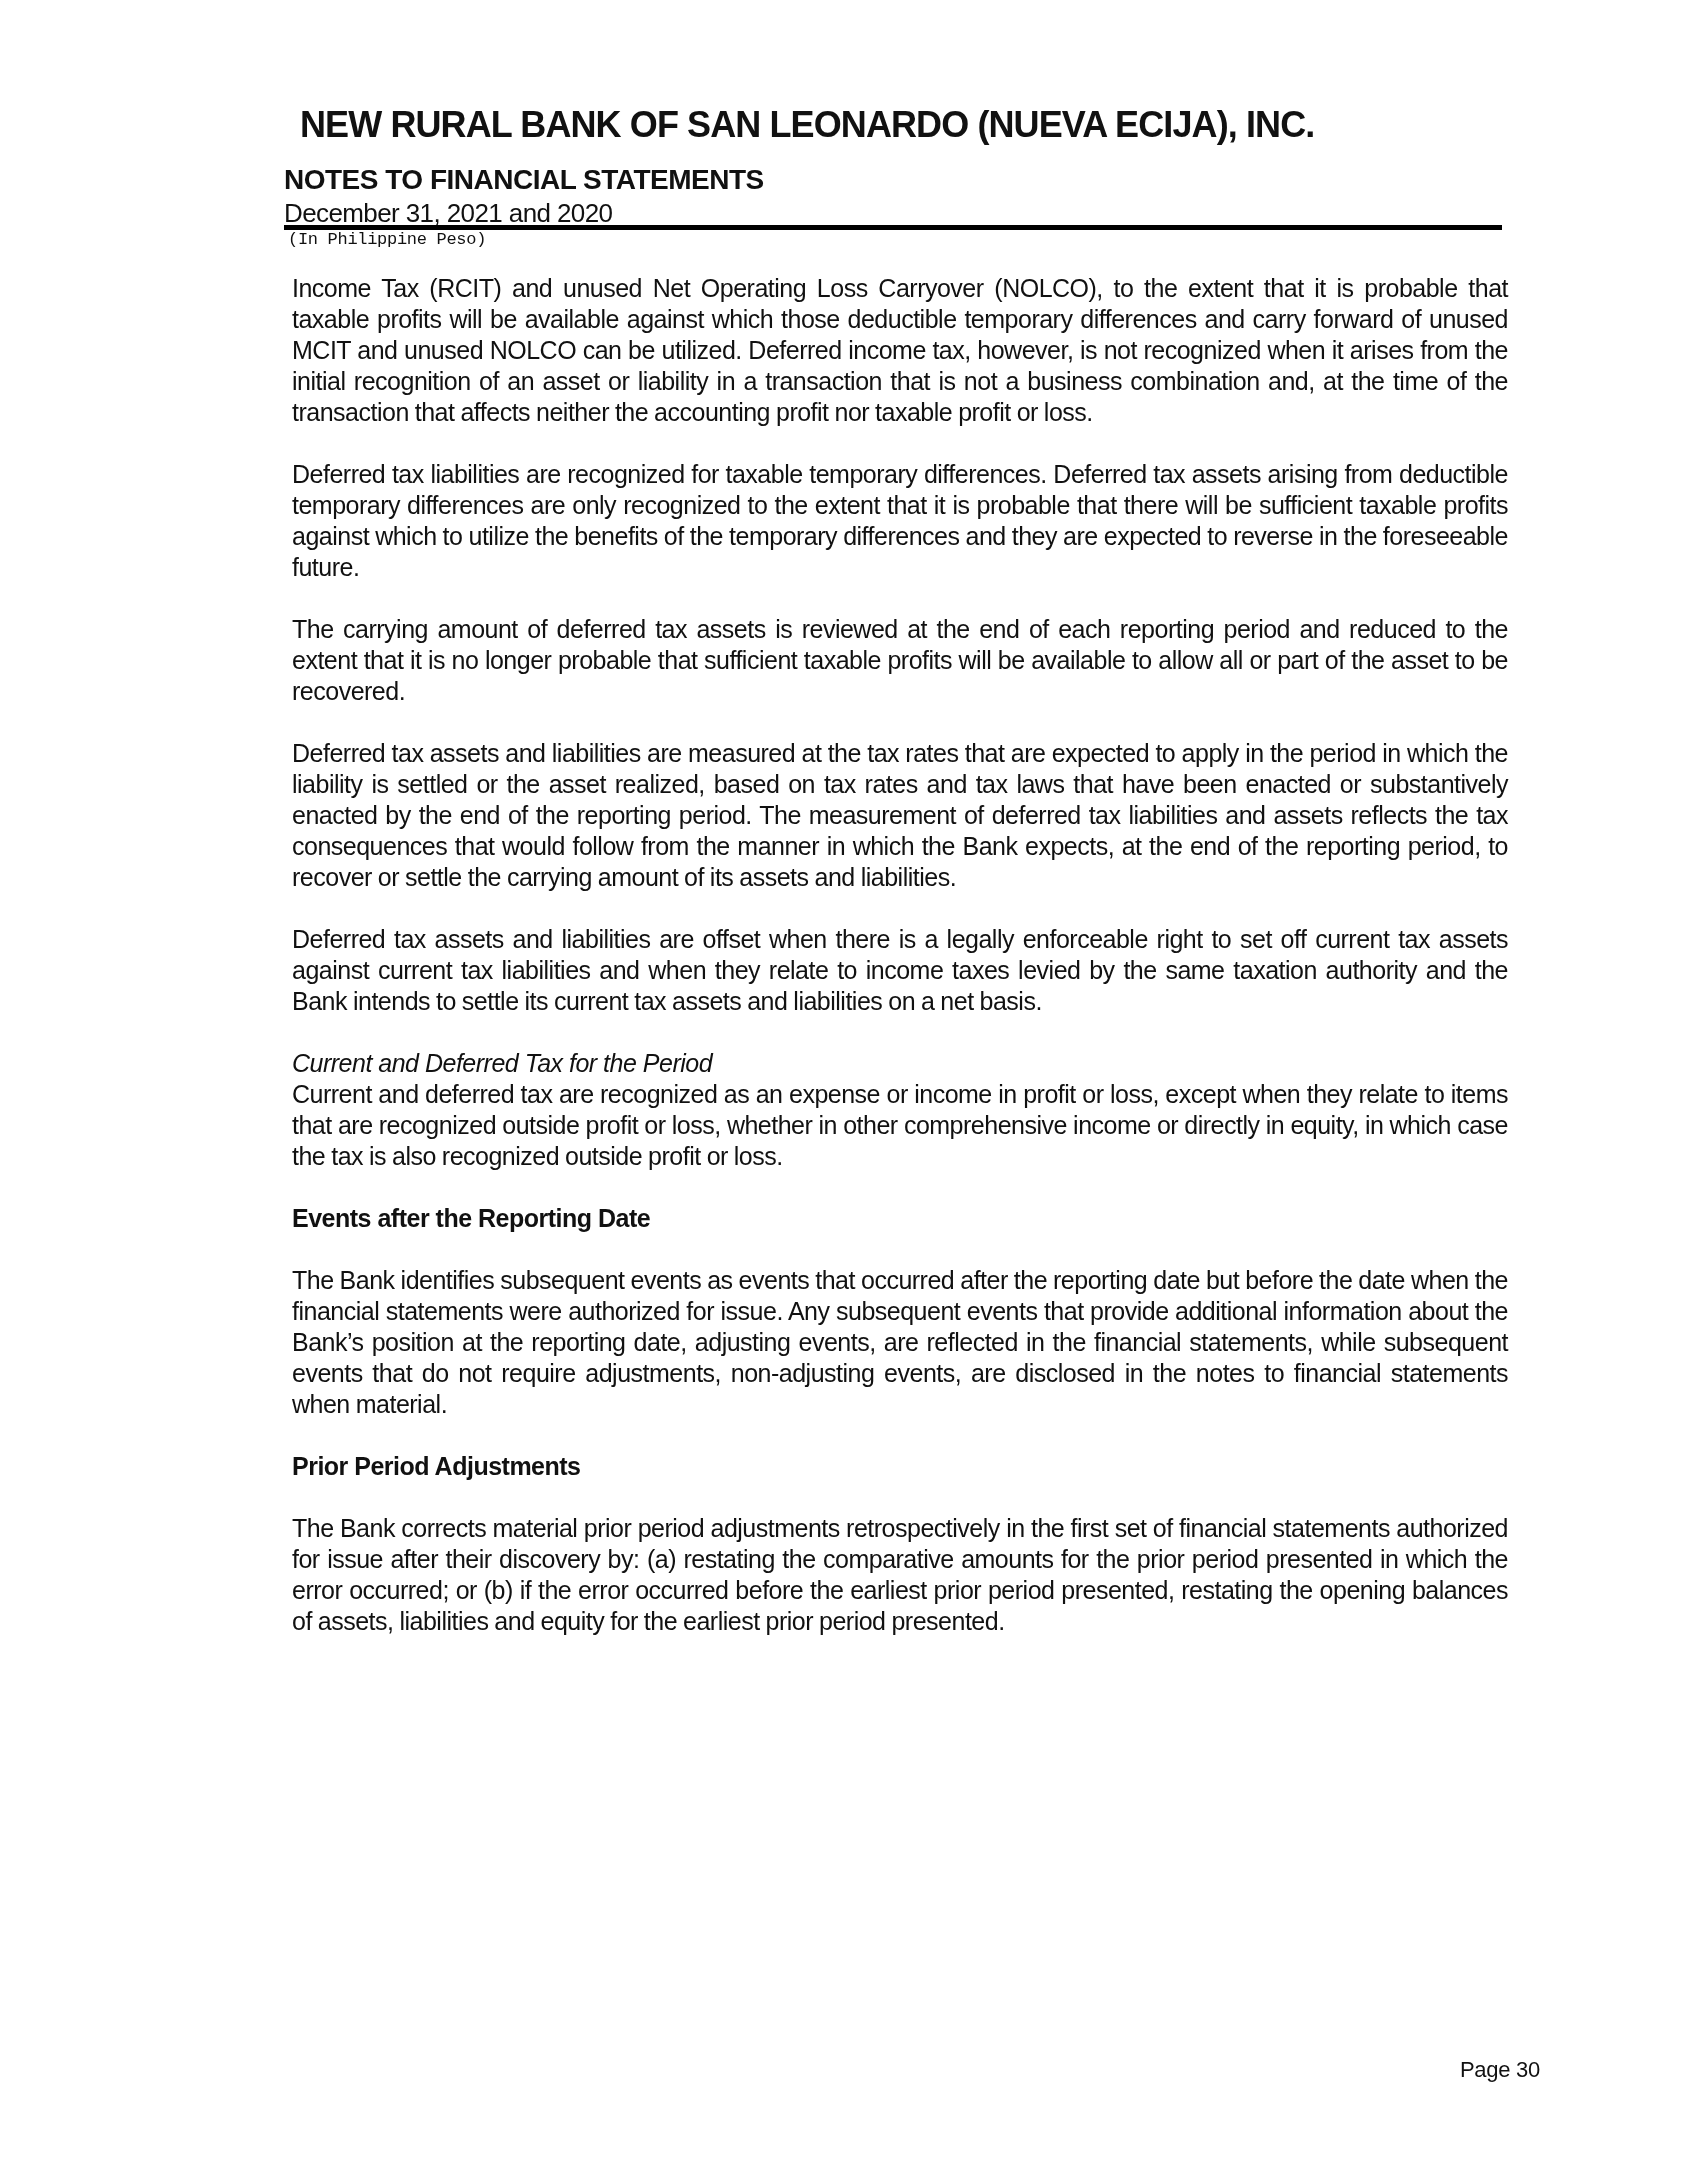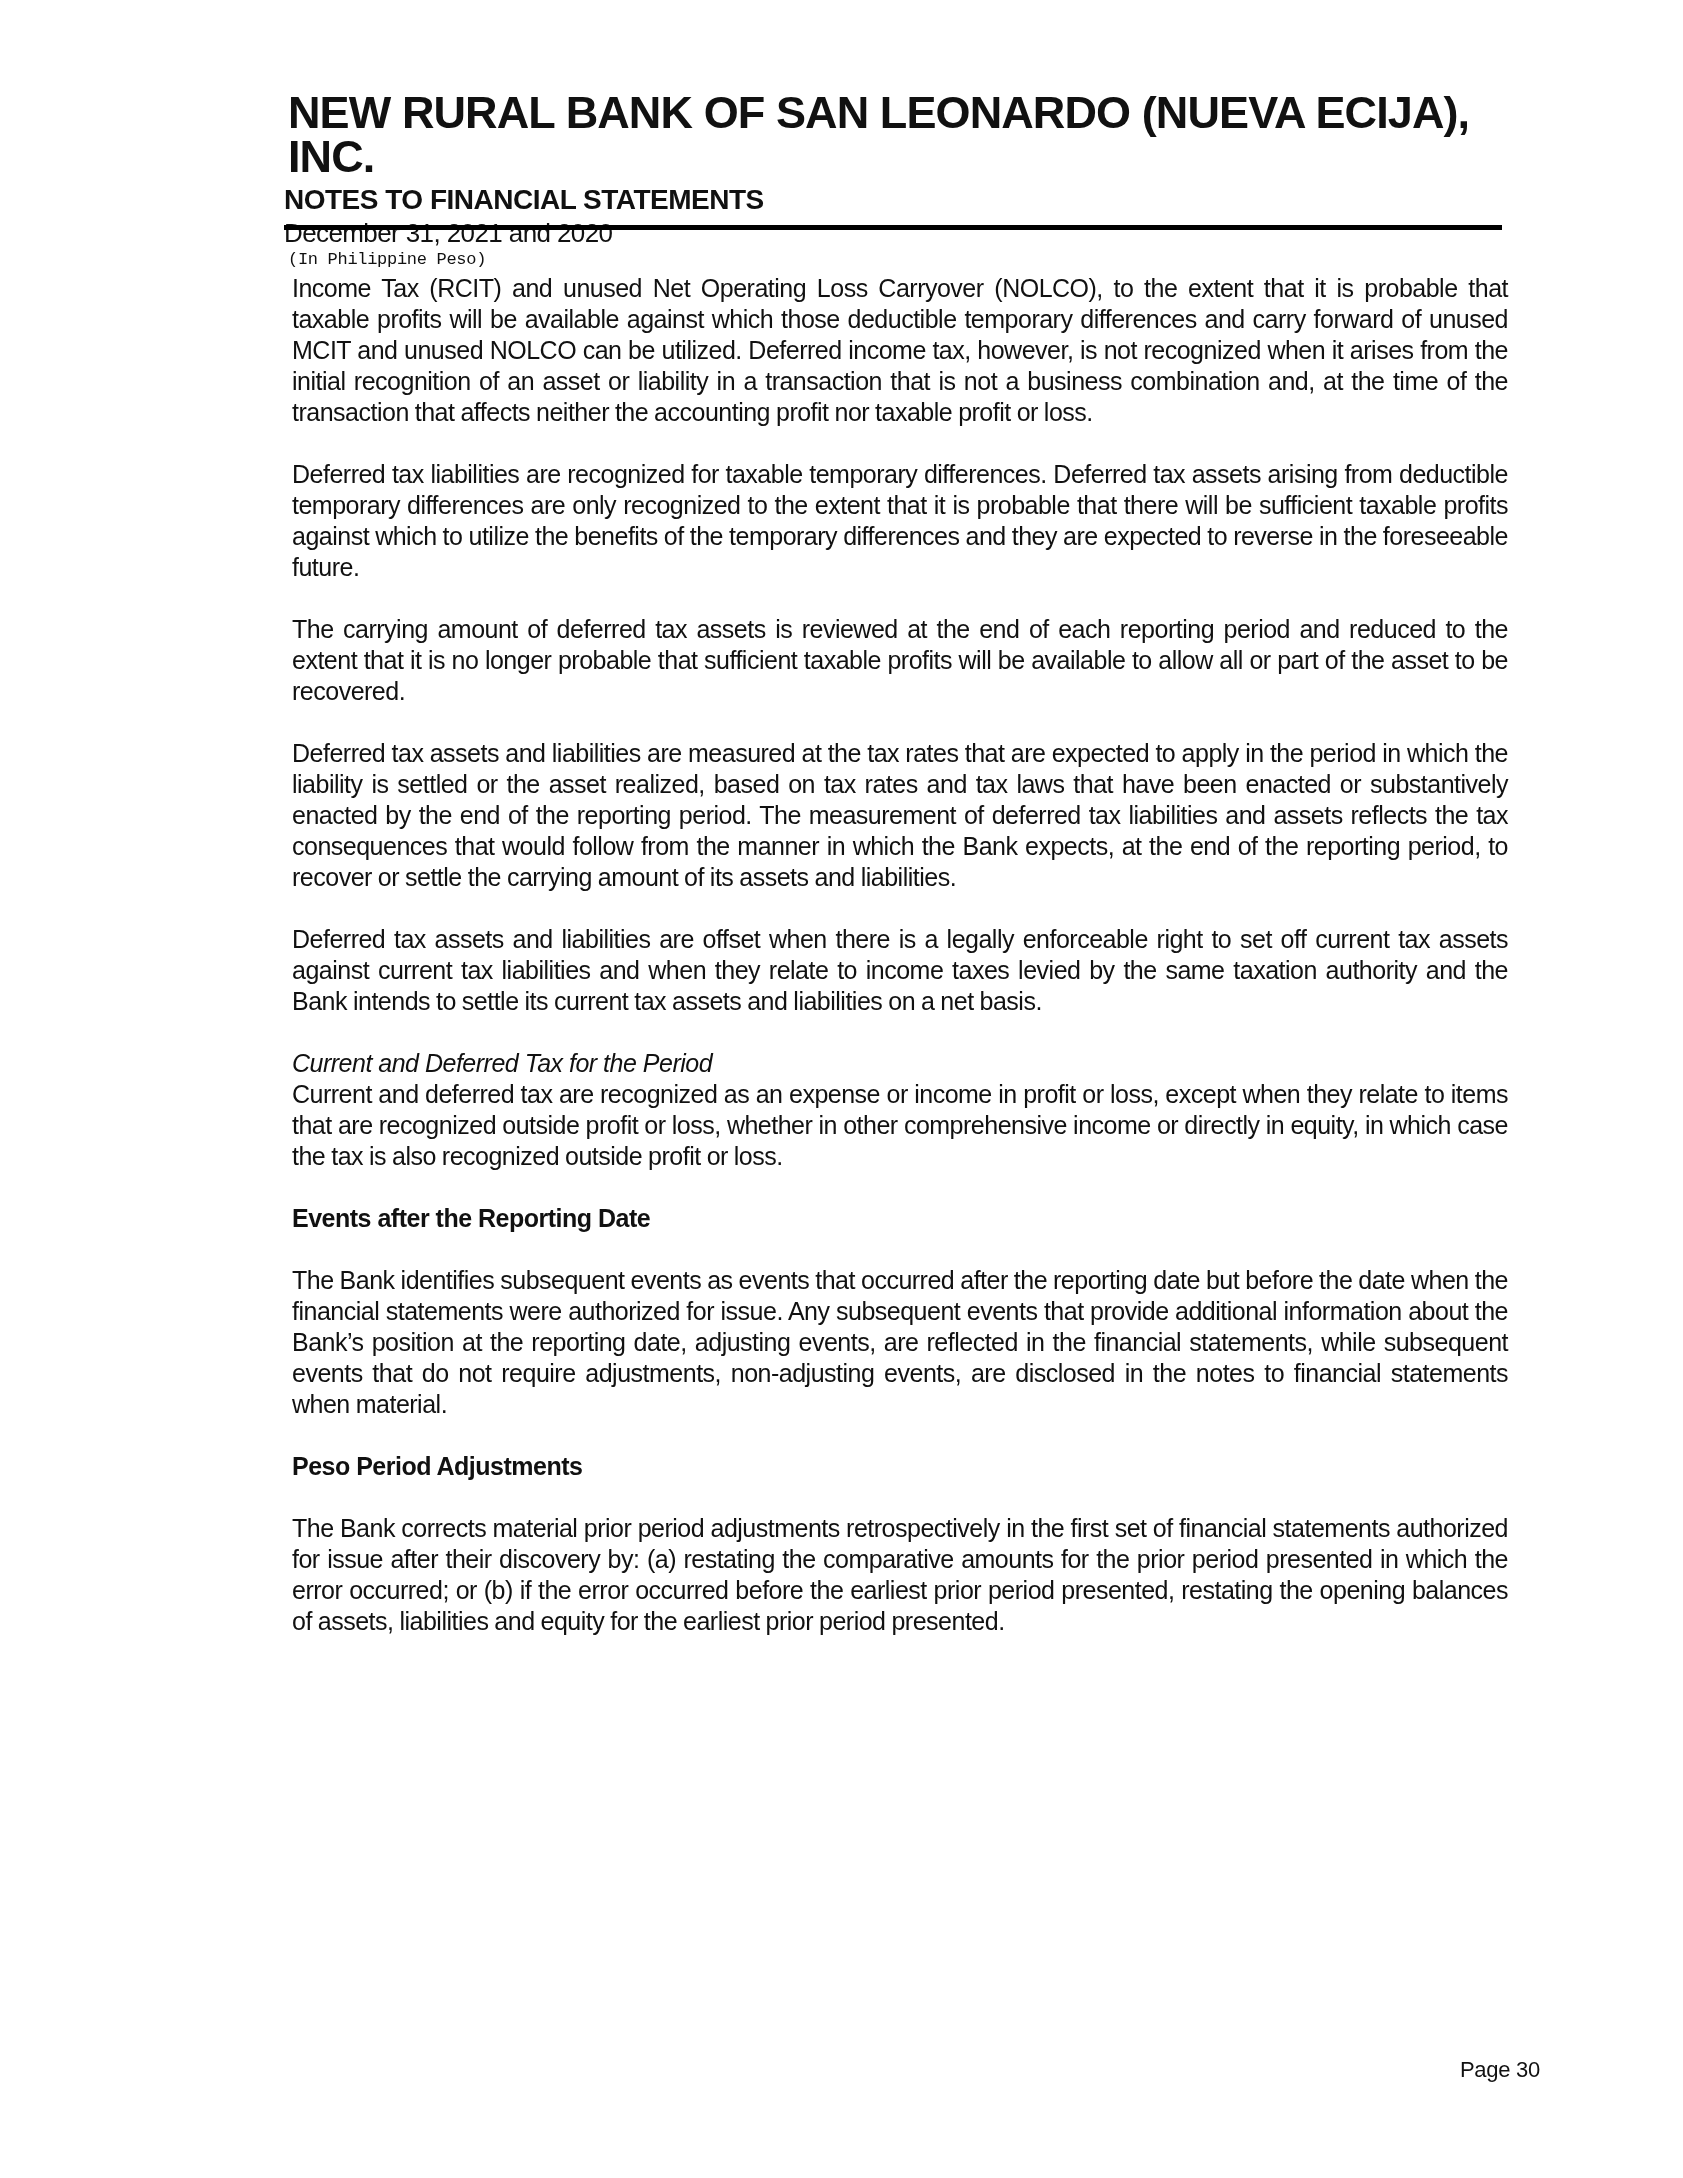--- a/index.html
+++ b/index.html
@@ -1,19 +1,19 @@
 <!DOCTYPE html>
 <html><head>
 <meta charset="utf-8">
 <style>
   html, body { margin: 0; padding: 0; background: #ffffff; }
   body { width: 1683px; height: 2178px; position: relative; overflow: hidden;
          font-family: "Liberation Sans", sans-serif; color: #111; }
   .header { position: absolute; left: 284px; top: 87px; width: 1218px; }
-  .title { font-weight: bold; font-size: 45px; line-height: 44px; letter-spacing: -0.9px; margin: 4px; }
+  .title { font-weight: bold; font-size: 36px; line-height: 44px; letter-spacing: -0.9px; margin: 16px; }
   .subtitle { font-weight: bold; font-size: 28px; line-height: 34px; letter-spacing: -0.5px; margin: 0; }
   .date { font-size: 26px; line-height: 32px; letter-spacing: -0.6px; margin: 0; }
   .currency { font-size: 17px; line-height: 22px; margin: 0 0 0 4px; letter-spacing: -0.3px; font-family: Liberation Mono, monospace; }
   .rule { position: absolute; left: 284px; top: 225px; width: 1218px; height: 5px; background: #000; }
   .body { position: absolute; left: 292px; top: 249px; width: 1216px; margin-top: 24px; }
   .para { font-size: 25px; line-height: 31px; text-align: justify; margin: 0 0 31px 0; letter-spacing: -0.5px; word-spacing: -0.5px; }
   .subhead { font-size: 25px; line-height: 31px; font-style: italic; margin: 0; letter-spacing: -0.5px; }
   .heading { font-size: 25px; line-height: 31px; font-weight: bold; margin: 0 0 31px 0; letter-spacing: -0.5px; }
   .page-num { position: absolute; left: 1460px; top: 2057px; font-size: 22px; letter-spacing: -0.3px; }
 </style>
@@ -34,18 +34,18 @@
   <p class="para">The carrying amount of deferred tax assets is reviewed at the end of each reporting period and reduced to the extent that it is no longer probable that sufficient taxable profits will be available to allow all or part of the asset to be recovered.</p>
   <p class="para">Deferred tax assets and liabilities are measured at the tax rates that are expected to apply in the period in which the liability is settled or the asset realized, based on tax rates and tax laws that have been enacted or substantively enacted by the end of the reporting period. The measurement of deferred tax liabilities and assets reflects the tax consequences that would follow from the manner in which the Bank expects, at the end of the reporting period, to recover or settle the carrying amount of its assets and liabilities.</p>
   <p class="para">Deferred tax assets and liabilities are offset when there is a legally enforceable right to set off current tax assets against current tax liabilities and when they relate to income taxes levied by the same taxation authority and the Bank intends to settle its current tax assets and liabilities on a net basis.</p>
 
   <p class="subhead">Current and Deferred Tax for the Period</p>
   <p class="para">Current and deferred tax are recognized as an expense or income in profit or loss, except when they relate to items that are recognized outside profit or loss, whether in other comprehensive income or directly in equity, in which case the tax is also recognized outside profit or loss.</p>
 
   <p class="heading">Events after the Reporting Date</p>
   <p class="para">The Bank identifies subsequent events as events that occurred after the reporting date but before the date when the financial statements were authorized for issue.  Any subsequent events that provide additional information about the Bank’s position at the reporting date, adjusting events, are reflected in the financial statements, while subsequent events that do not require adjustments, non-adjusting events, are disclosed in the notes to financial statements when material.</p>
 
-  <p class="heading">Peso Period Adjustments</p>
+  <p class="heading">Prior Period Adjustments</p>
   <p class="para">The Bank corrects material prior period adjustments retrospectively in the first set of financial statements authorized for issue after their discovery by: (a) restating the comparative amounts for the prior period presented in which the error occurred; or (b) if the error occurred before the earliest prior period presented, restating the opening balances of assets, liabilities and equity for the earliest prior period presented.</p>
 </div>
 
 <div class="page-num">Page 30</div>
 
 
 </body></html>

